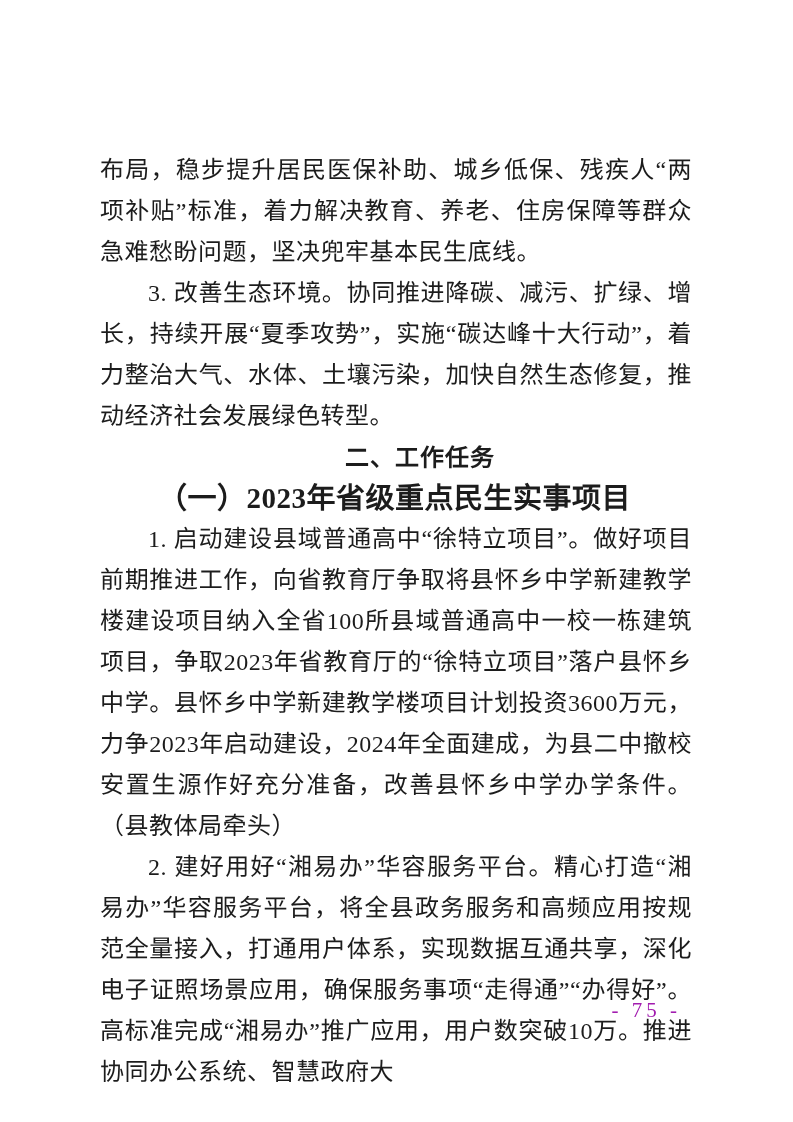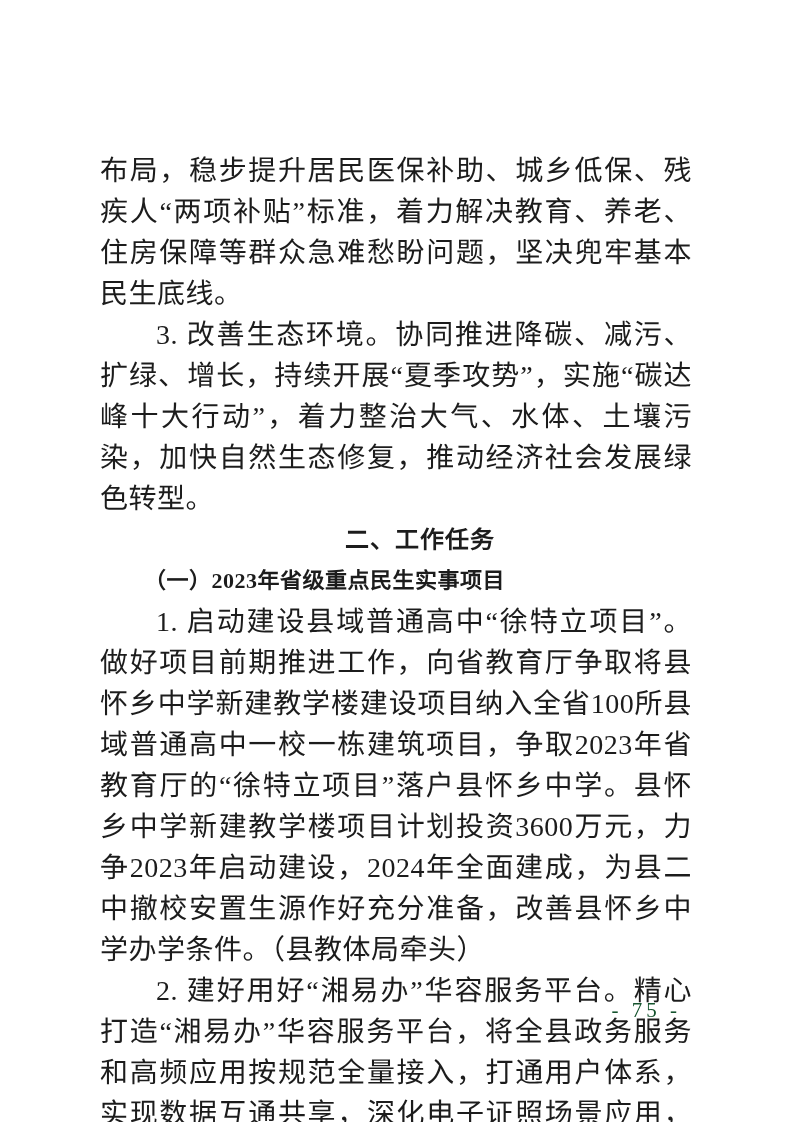--- a/index.html
+++ b/index.html
@@ -18,21 +18,21 @@
     color: #1c1c1c;
   }
   .content {
     position: absolute;
     top: 150px;
     left: 100px;
     width: 592px;
   }
   .para {
     margin: 0;
-    font-size: 28px;
+    font-size: 24px;
     line-height: 41px;
     text-align: justify;
     text-justify: inter-ideograph;
     letter-spacing: 0.5px;
     word-break: break-all;
   }
   .para.indent {
     text-indent: 2em;
   }
   .heading-1 {
@@ -40,35 +40,35 @@
     font-size: 24px;
     line-height: 41px;
     font-weight: bold;
     text-indent: 2em;
     font-family: "Liberation Sans", "DejaVu Sans", sans-serif;
     letter-spacing: 1px;
     text-align: center;
   }
   .heading-2 {
     margin: 0;
-    font-size: 22px;
+    font-size: 29px;
     line-height: 41px;
     font-weight: bold;
     text-indent: 2em;
     font-family: "Liberation Serif", "DejaVu Serif", serif;
     letter-spacing: 0.5px;
   }
   .page-number {
     position: absolute;
     top: 998px;
     right: 112px;
     font-size: 21px;
     line-height: 24px;
     font-family: "Liberation Serif", "DejaVu Serif", serif;
-    color: #14532d;
+    color: #a21caf;
     letter-spacing: 4px;
   }
 </style>
 </head>
 <body>
 
 <div class="page">
 
   <div class="content">
 

